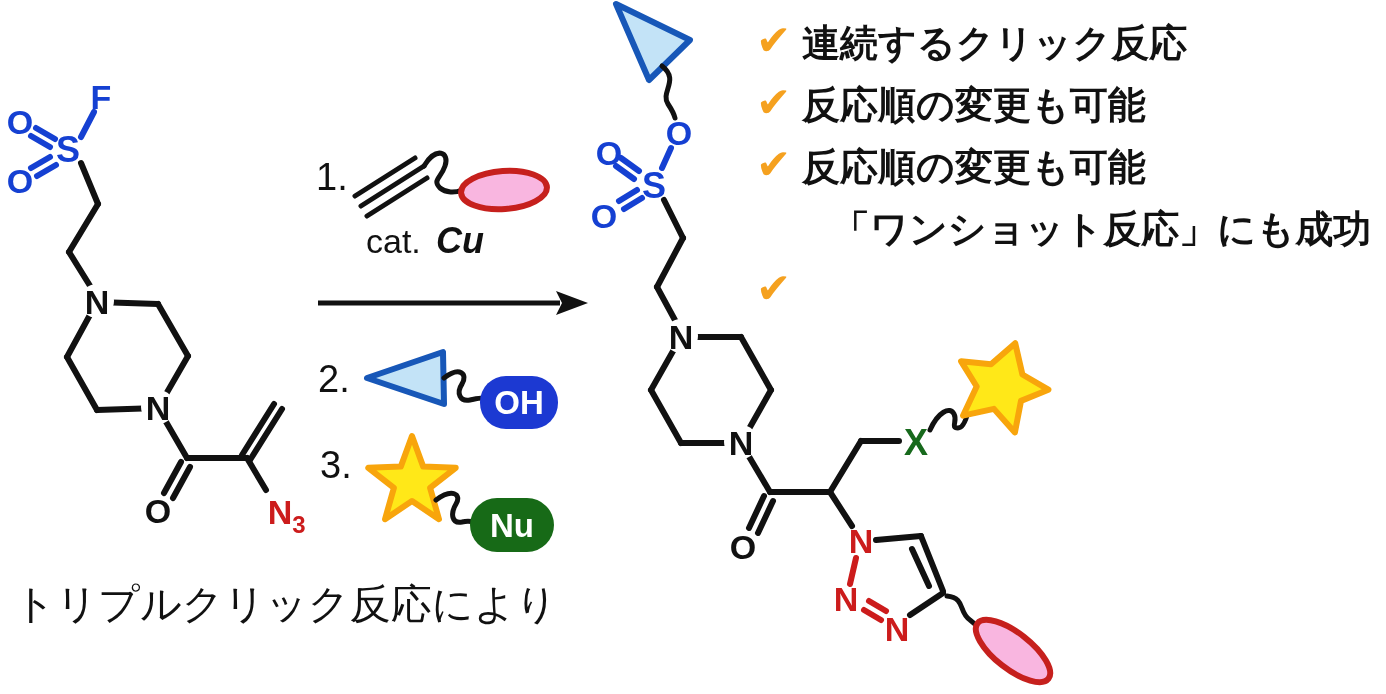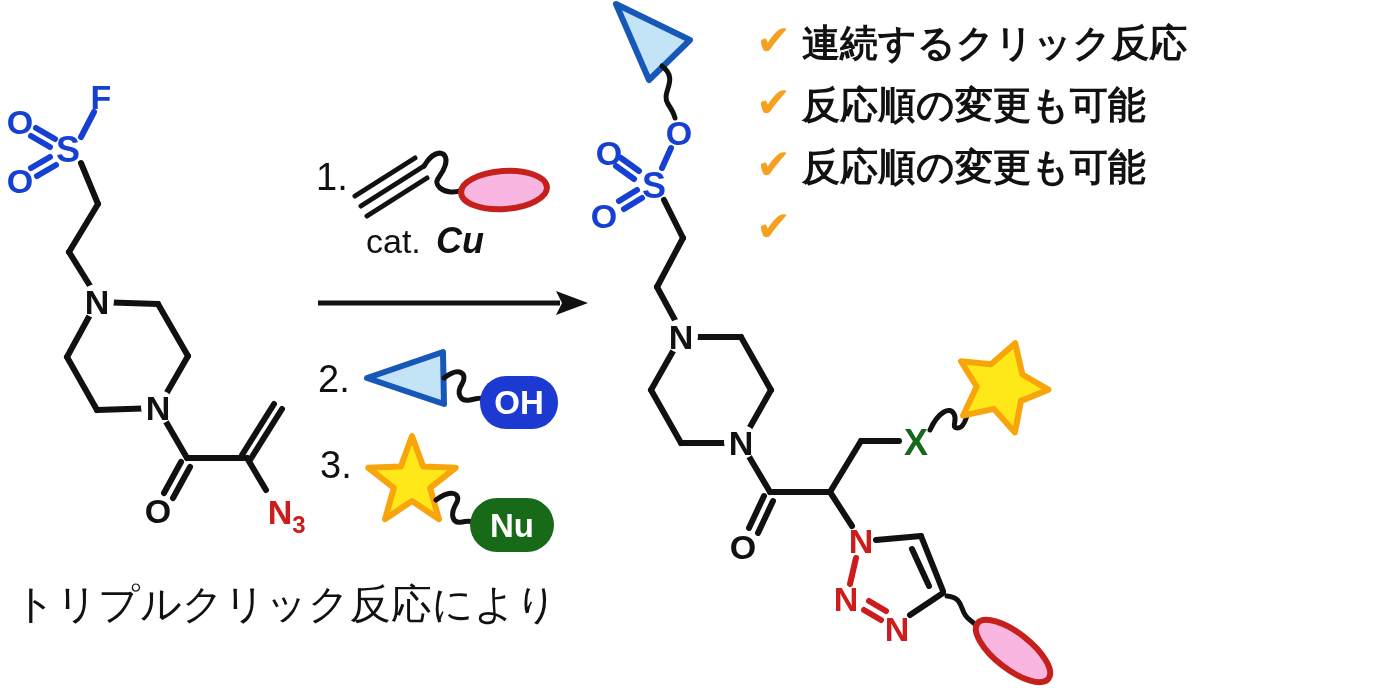--- a/index.html
+++ b/index.html
@@ -194,20 +194,23 @@
       <span class="txt">連続するクリック反応</span>
     </div>
     <div class="check-row">
       <span class="check">✔</span>
       <span class="txt">反応順の変更も可能</span>
     </div>
     <div class="check-row">
       <span class="check">✔</span>
       <span class="txt">反応順の変更も可能</span>
     </div>
+    <div class="check-row indent">
+      <span class="txt">「ワンショット反応」にも成功</span>
+    </div>
     <div class="check-row">
       <span class="check">✔</span>
     </div>
   </div>
 
   <div class="caption">
     <div class="cap-line">トリプルクリック反応により</div>
   </div>
 
 </div>

